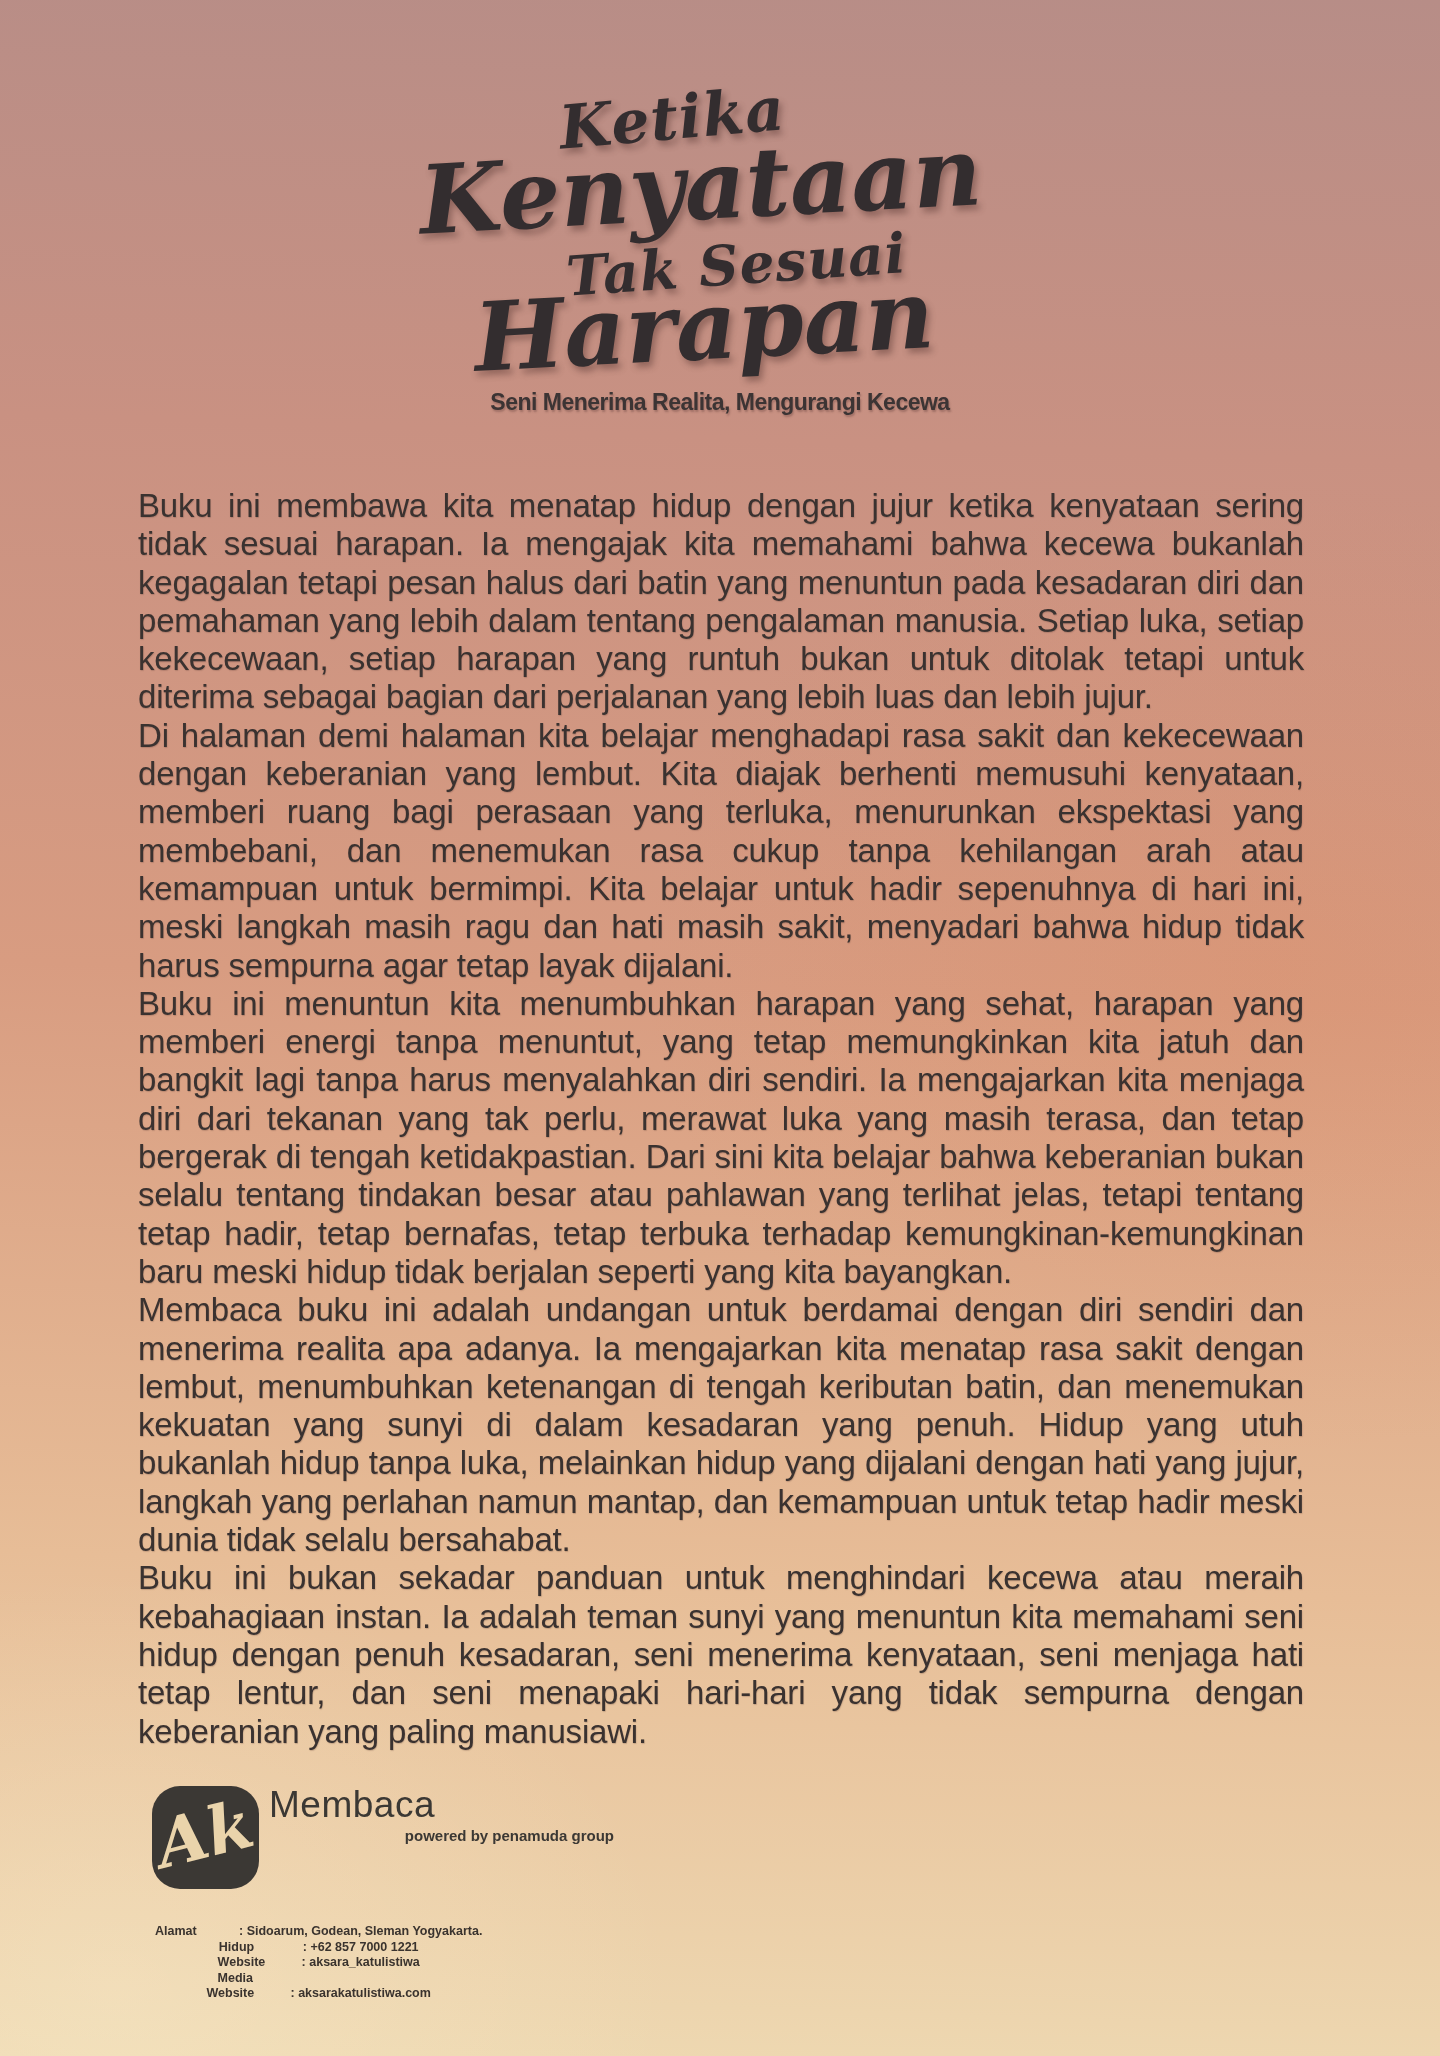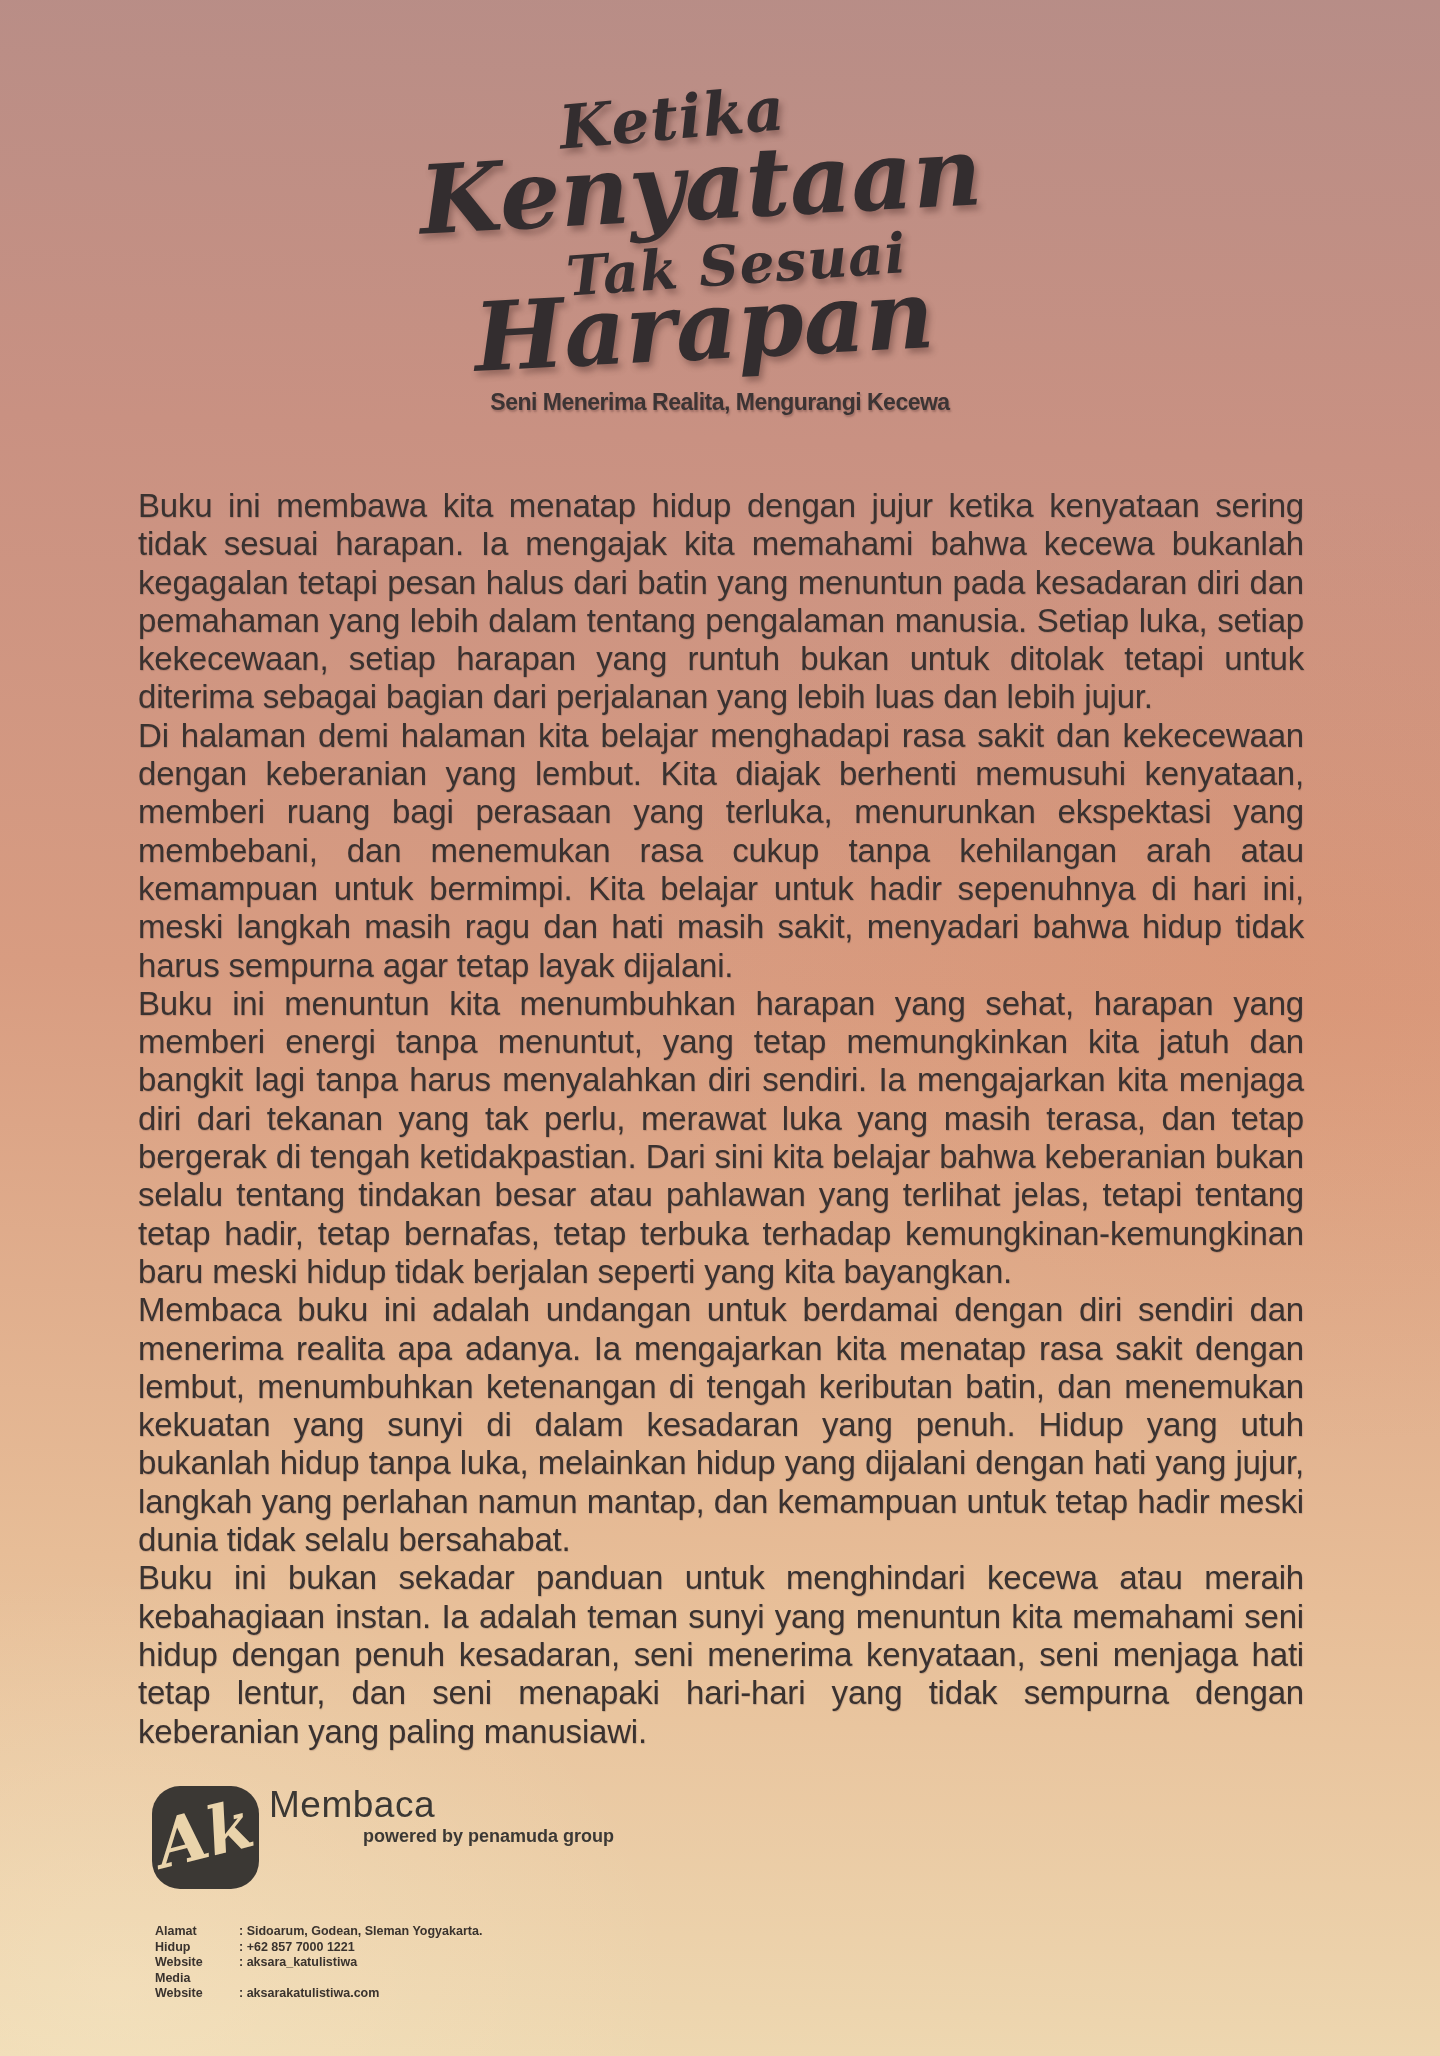--- a/index.html
+++ b/index.html
@@ -46,24 +46,24 @@
     width:107px;height:103px;border-radius:28px;background:var(--logo-dark);
     display:flex;align-items:center;justify-content:center;flex:none;
   }
   .monogram span{
     font-family:"DejaVu Serif",serif;font-style:italic;font-weight:700;
     font-size:66px;color:var(--logo-cream);transform:rotate(-14deg) translateY(-4px);
   }
   .pub-text{margin-left:10px;color:var(--logo-dark);width:345px;}
   .pub-name-top{font-size:37px;line-height:38px;font-weight:400;letter-spacing:0.5px;}
   .pub-name-bottom{font-size:54px;line-height:52px;font-weight:700;letter-spacing:-1.5px;}
-  .pub-tagline{font-size:18px;line-height:20px;font-weight:700;text-align:right;margin-top:2px;}
+  .pub-tagline{font-size:15px;line-height:20px;font-weight:700;text-align:right;margin-top:2px;}
   
   .contacts{position:absolute;left:155px;top:1924px;color:#3a332e;}
-  .contact-row{display:flex;font-size:12.5px;line-height:15.6px;font-weight:700;}
+  .contact-row{display:flex;font-size:12.5px;line-height:15.6px;font-weight:700;justify-content:center;}
   .contact-label{width:84px;flex:none;}
   .contact-value{white-space:nowrap;}
 </style>
 </head>
 <body>
 
 <div class="page">
 
   <div class="title-block">
     <div class="t1">Ketika</div>

